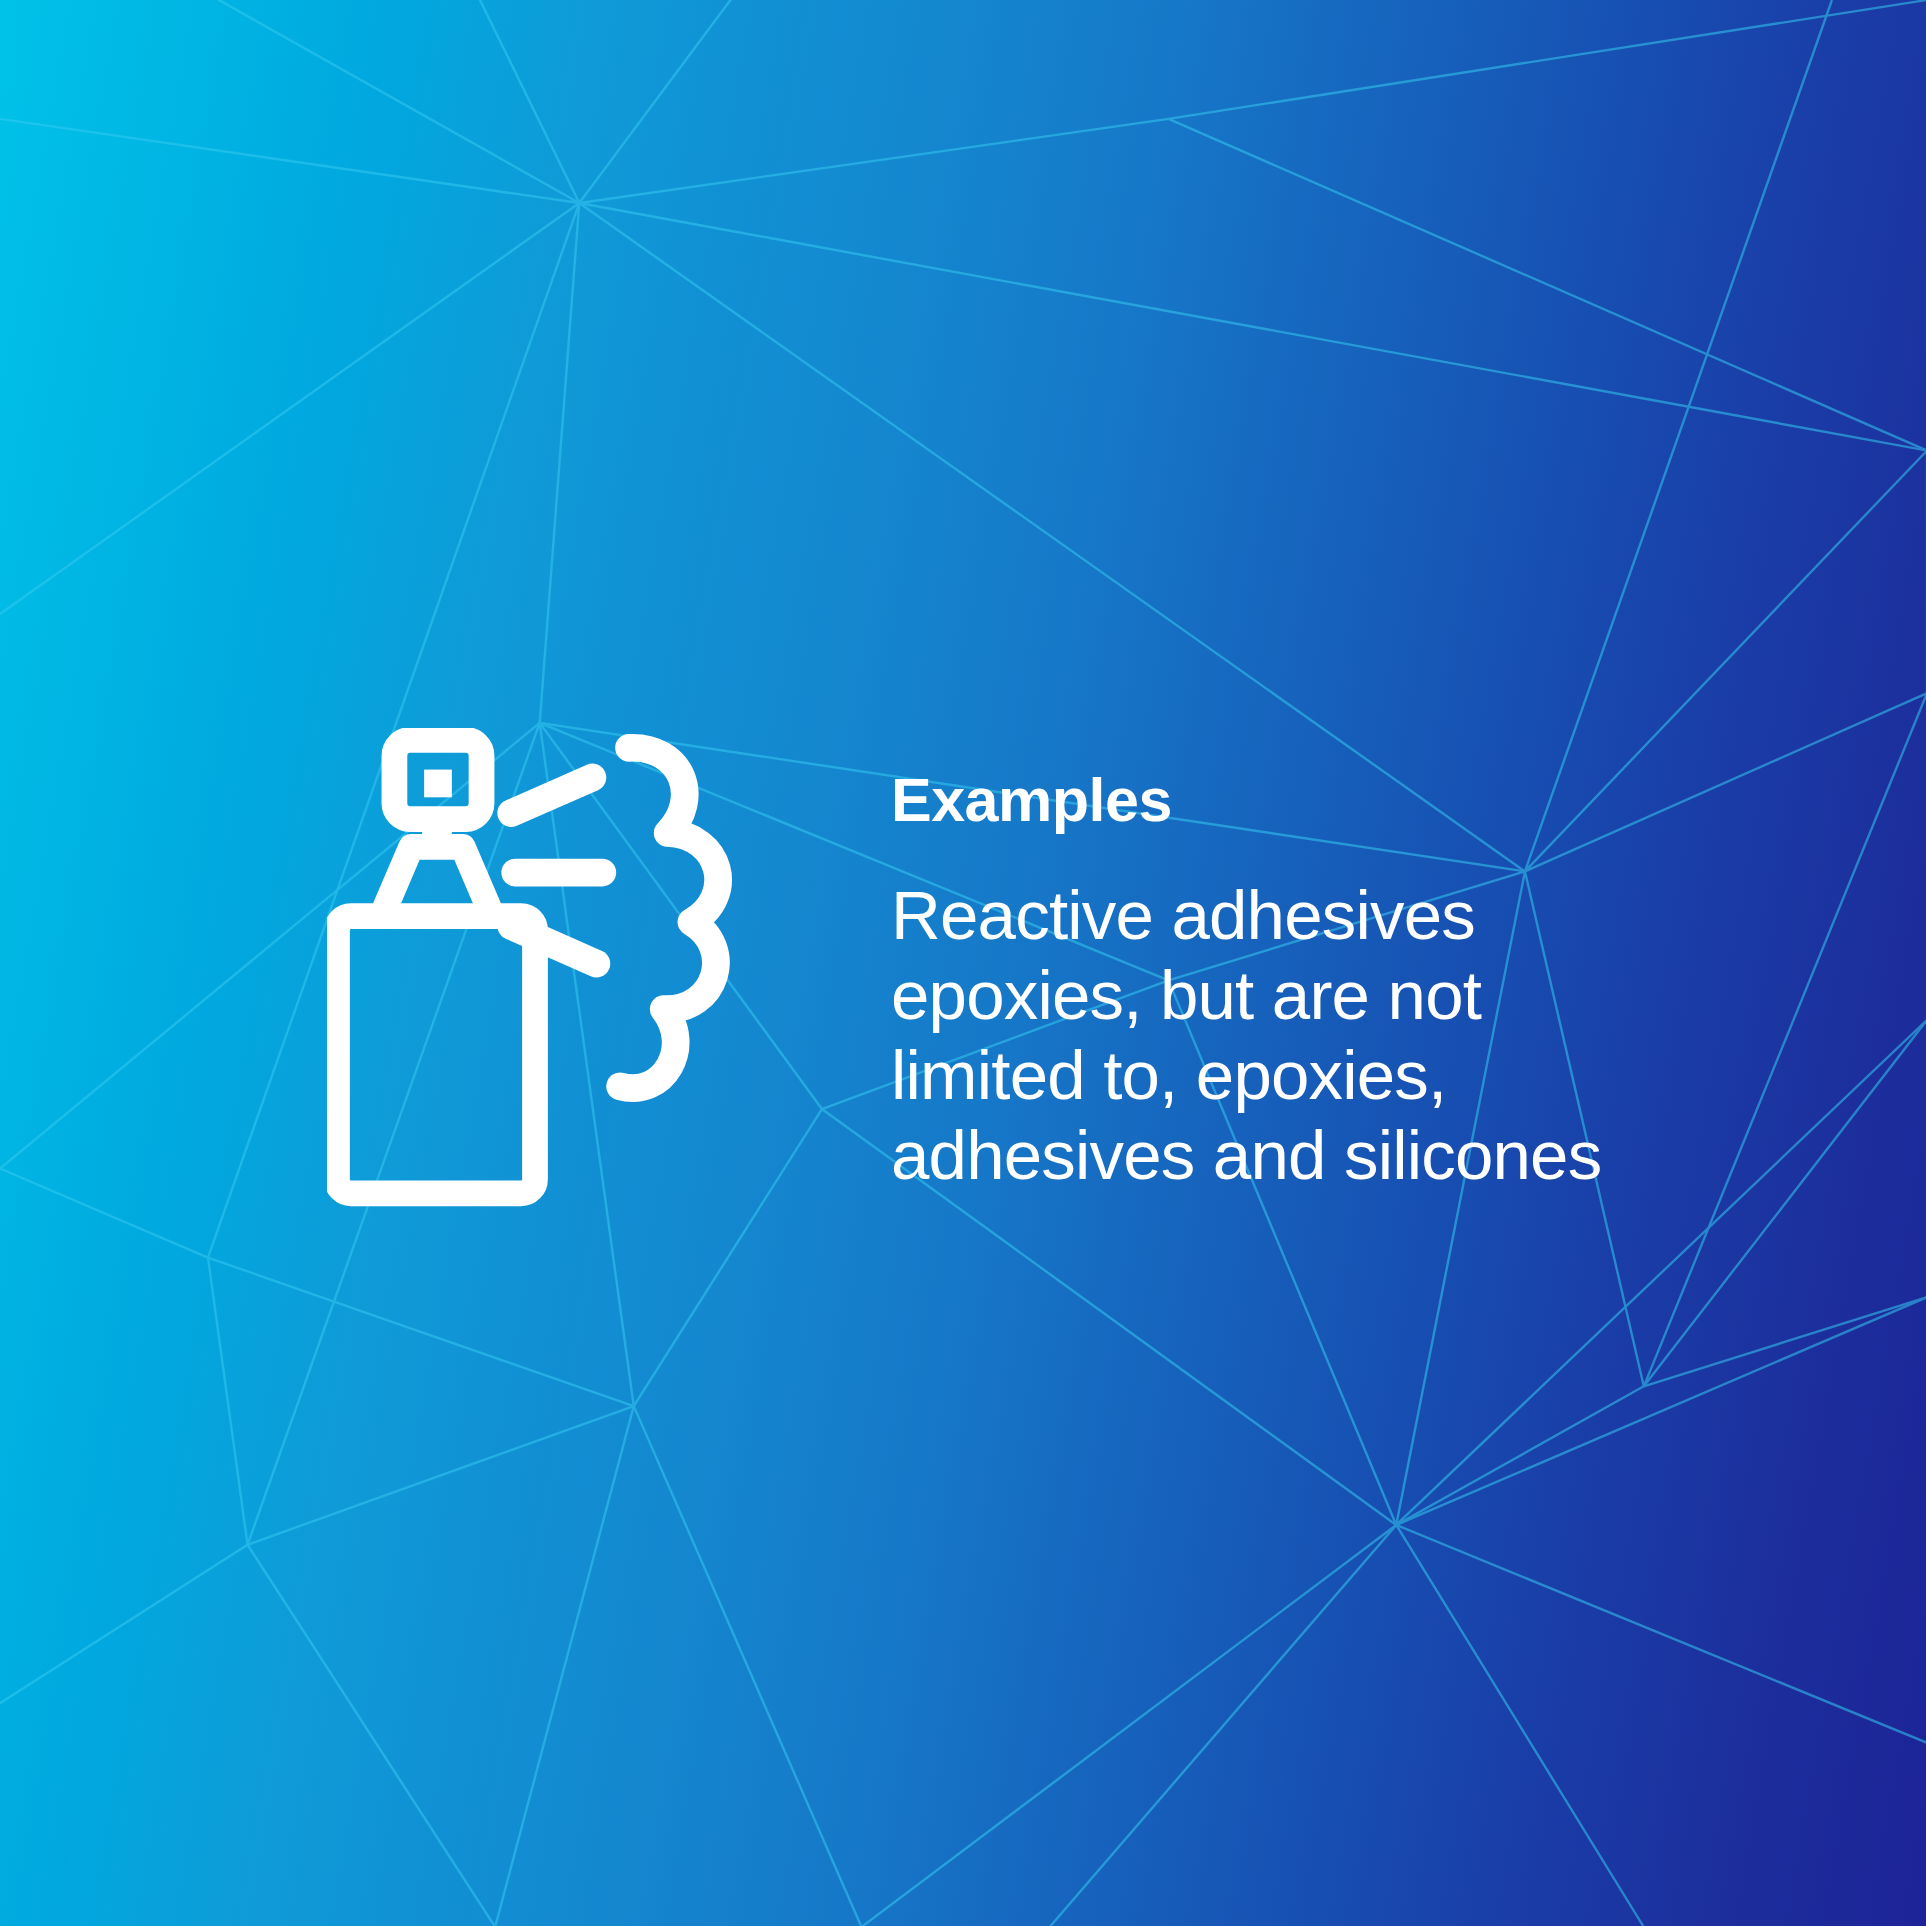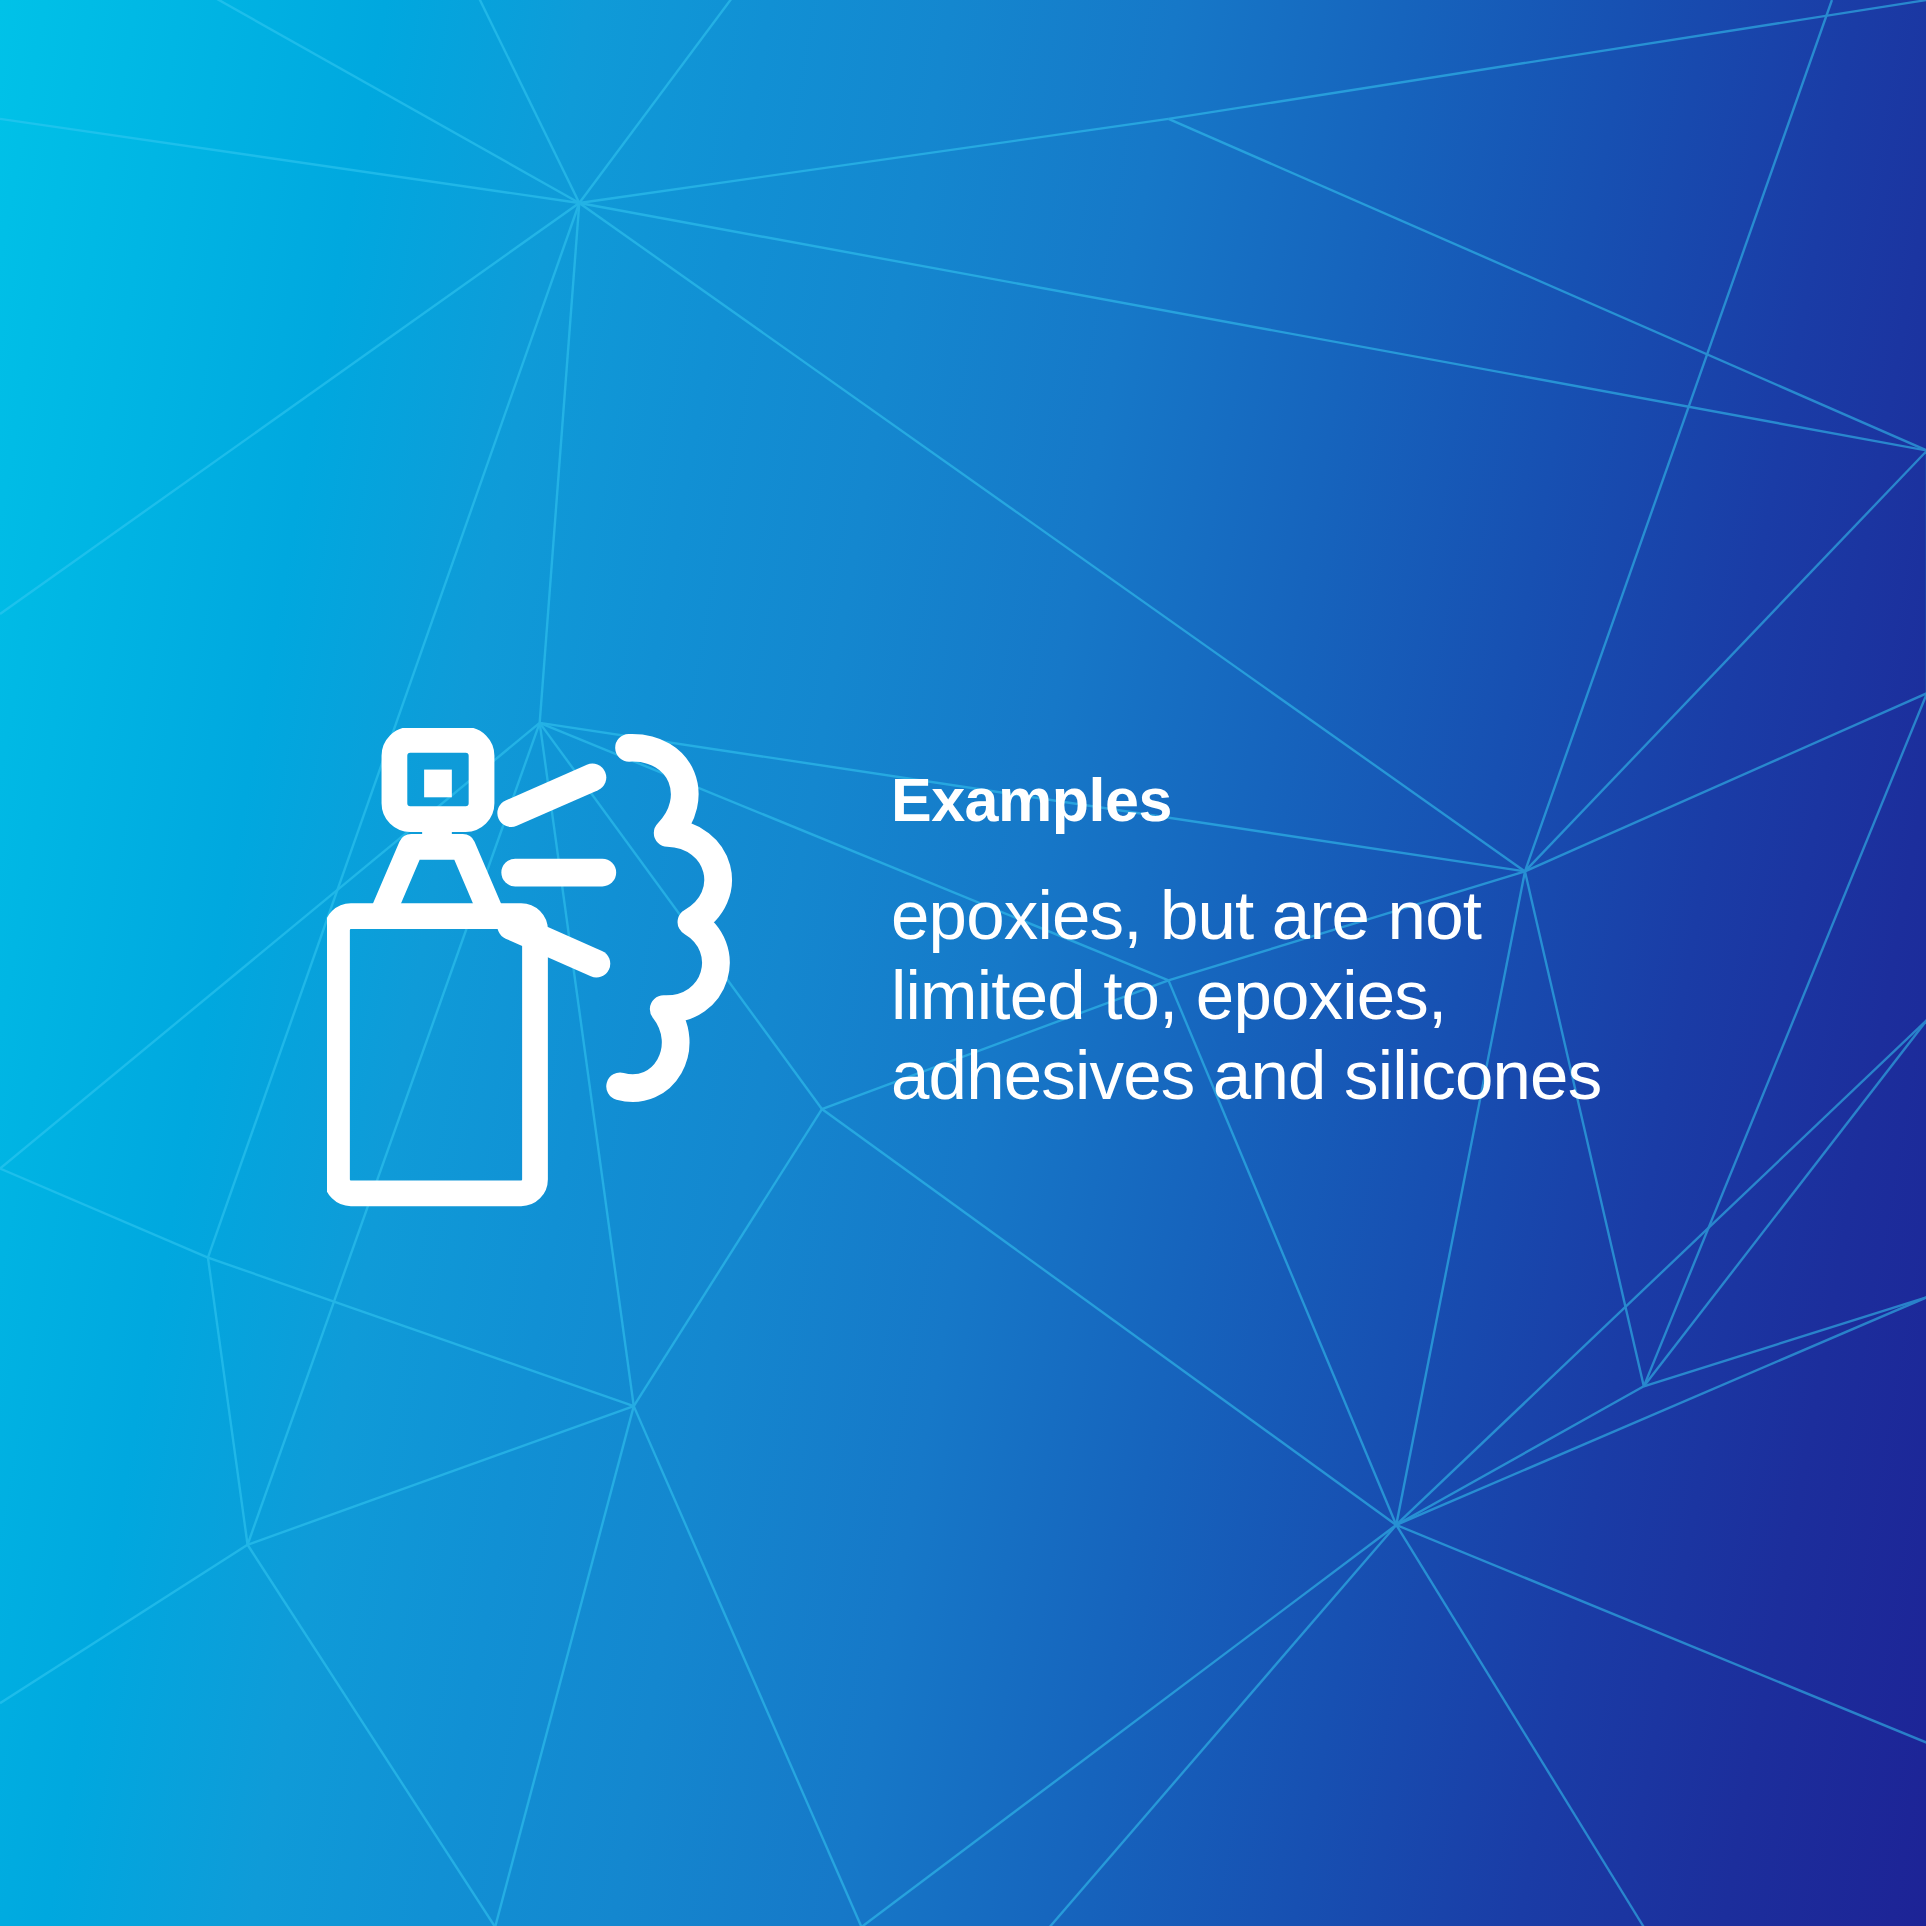--- a/index.html
+++ b/index.html
@@ -162,20 +162,21 @@
                  C 360 18, 378 72, 344 106
                  C 398 108, 414 170, 368 196
                  C 412 222, 394 286, 340 284
                  C 370 322, 340 374, 296 362" fill="none" stroke="#ffffff" stroke-width="28" stroke-linecap="round" stroke-linejoin="round"></path>
       </svg>
     </div>
 
     <div id="text-block">
       <h1 class="heading">Examples</h1>
       <div class="body-text">
+        <div class="body-line">Reactive adhesives</div>
         <div class="body-line">epoxies, but are not</div>
         <div class="body-line">limited to, epoxies,</div>
         <div class="body-line">adhesives and silicones</div>
       </div>
     </div>
 
   </div>
 </div>
 
 

